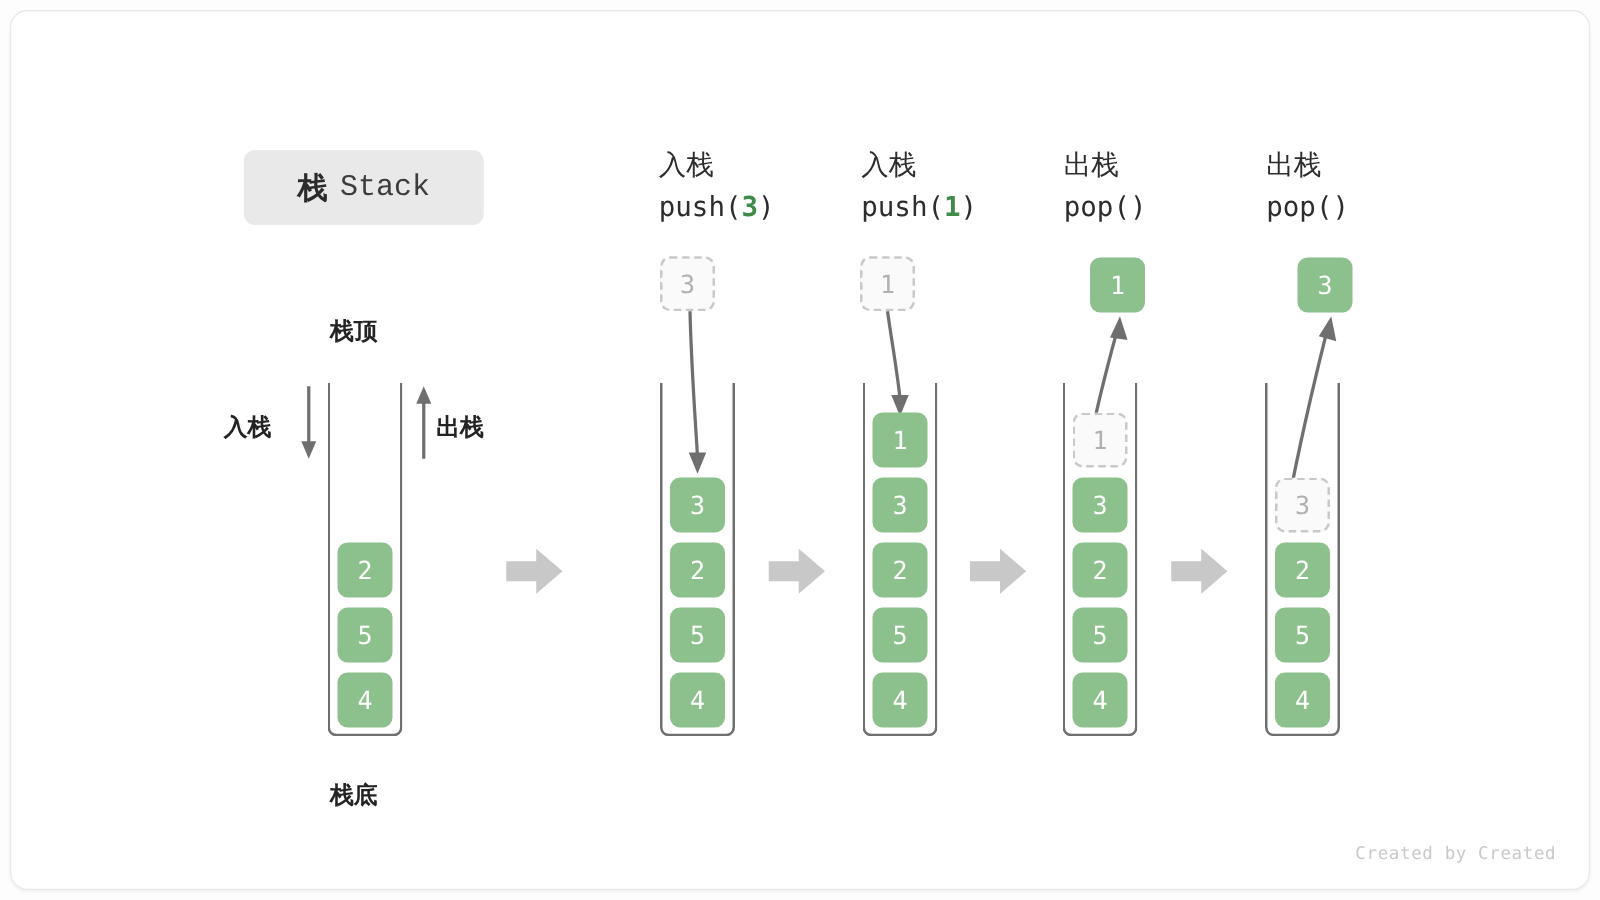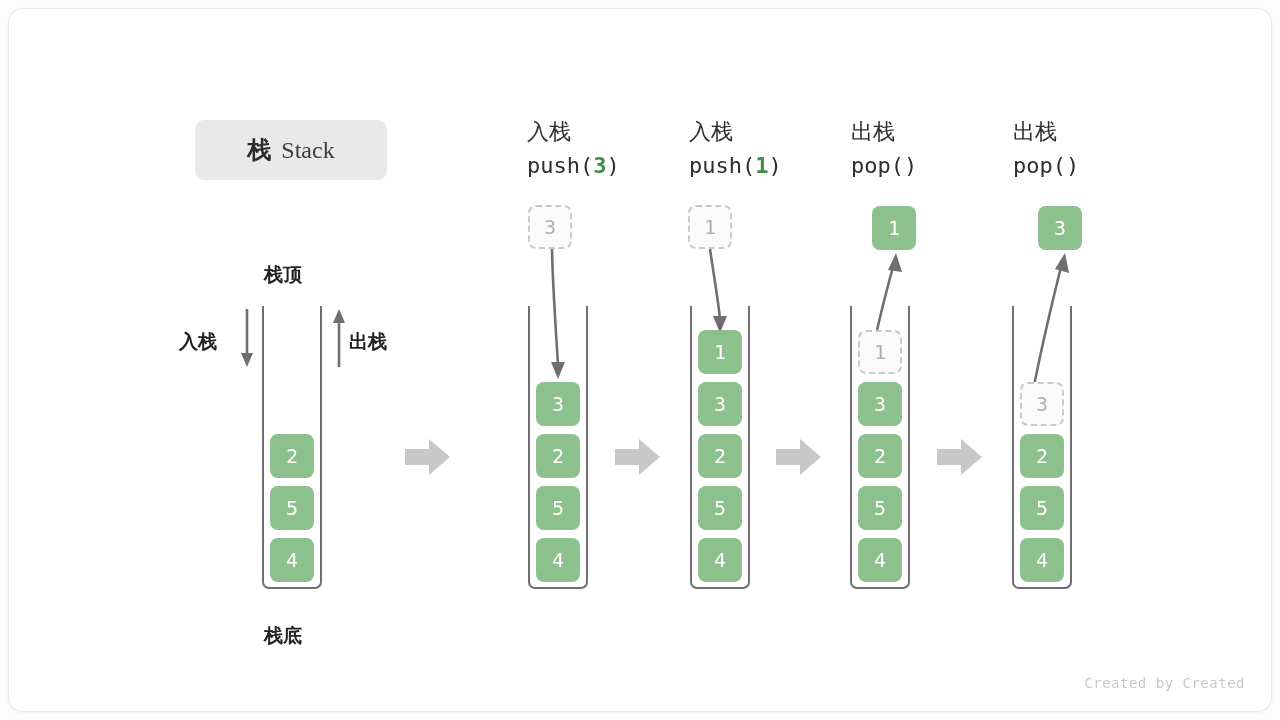--- a/index.html
+++ b/index.html
@@ -27,21 +27,21 @@
     width: 192px; height: 60px;
     background: #e9e9e9;
     border-radius: 9px;
     display: flex; align-items: center; justify-content: center;
   }
   #title-badge .t-cn {
     font-family: "Liberation Sans", "DejaVu Sans", sans-serif;
     font-weight: bold; font-size: 24px; color: #2b2b2b;
   }
   #title-badge .t-en {
-    font-family: Liberation Serif, serif;
+    font-family: Liberation Mono, monospace;
     font-size: 24px; color: #3d3d3d; margin-left: 10px;
   }
 
   
   .cn-bold {
     font-family: "Liberation Sans", "DejaVu Sans", sans-serif;
     font-weight: bold; font-size: 19px; color: #232323;
     white-space: nowrap;
   }
   .op-label {
@@ -94,21 +94,21 @@
 </head>
 <body>
 
 <div id="card">
 
   <div class="abs" id="title-badge">
     <span class="t-cn">栈</span>
     <span class="t-en">Stack</span>
   </div>
 
-  <div class="abs cn-bold" style="left:255px; top:253px;">栈顶</div>
+  <div class="abs cn-bold" style="left:255px; top:243px;">栈顶</div>
 
   <div class="abs cn-bold" style="left:170px; top:320px;">入栈</div>
   <div class="abs cn-bold" style="left:340px; top:320px;">出栈</div>
 
   <svg class="abs" style="left:228px; top:298px;" width="22" height="62">
     <line x1="10" y1="2" x2="10" y2="48" stroke="#6f6f6f" stroke-width="2.6"></line>
     <polygon points="10,60 4,46 16,46" fill="#6f6f6f"></polygon>
   </svg>
 
   <svg class="abs" style="left:320px; top:298px;" width="22" height="62">

